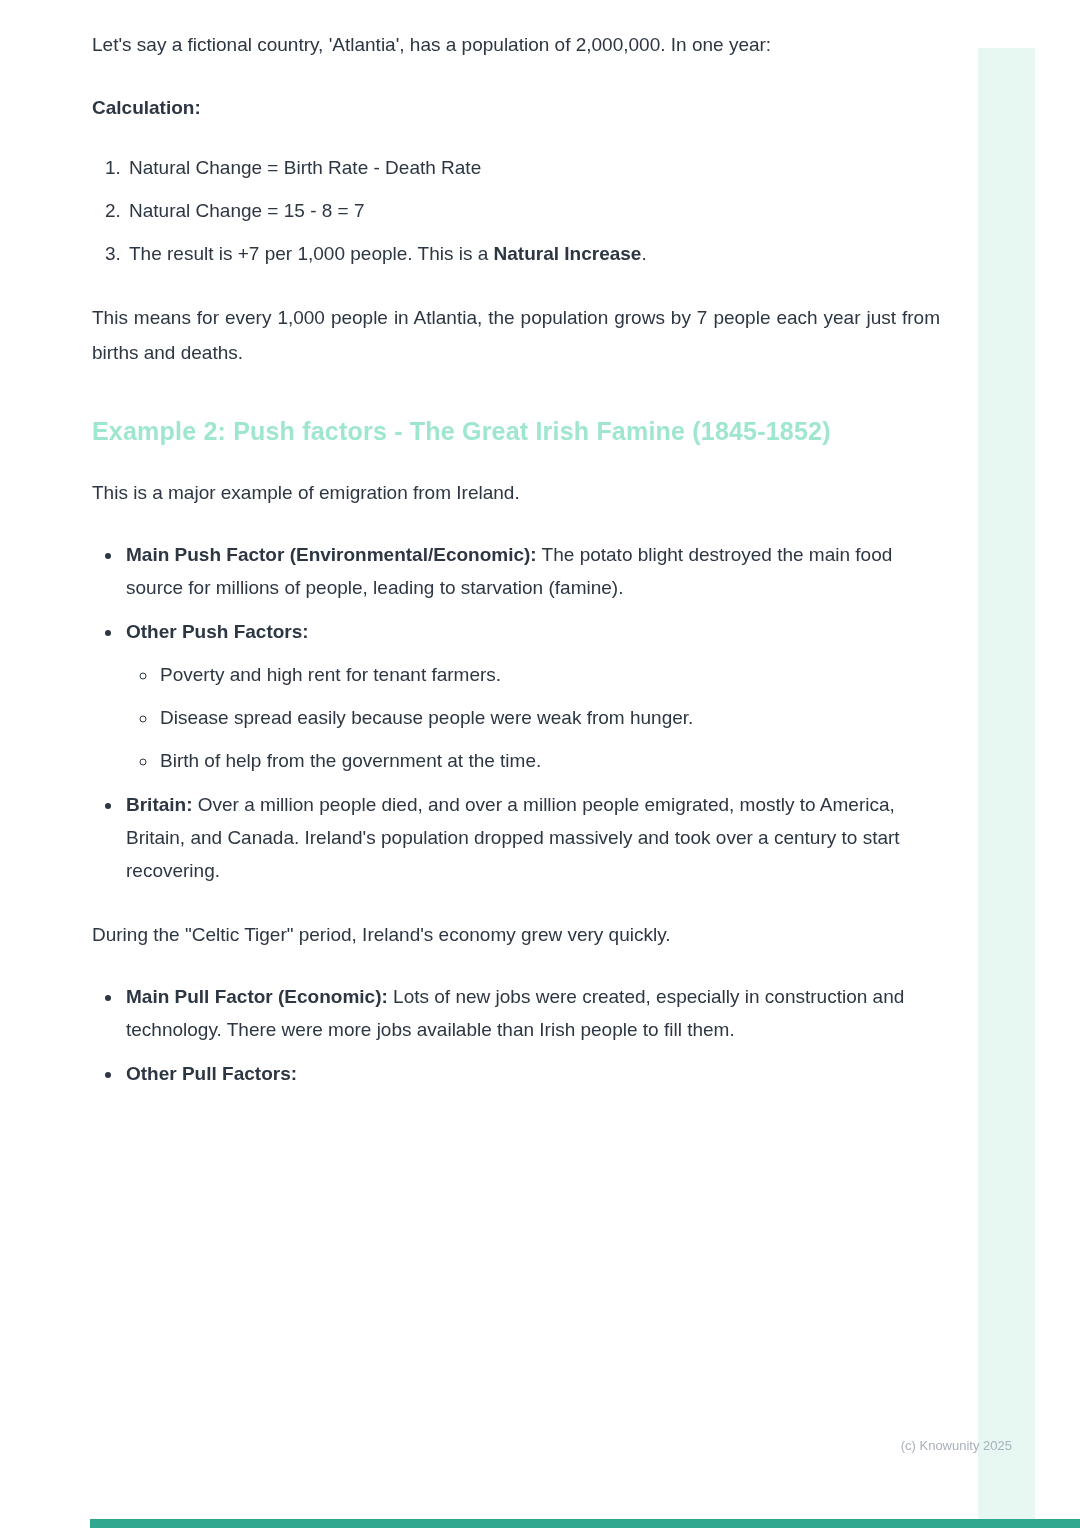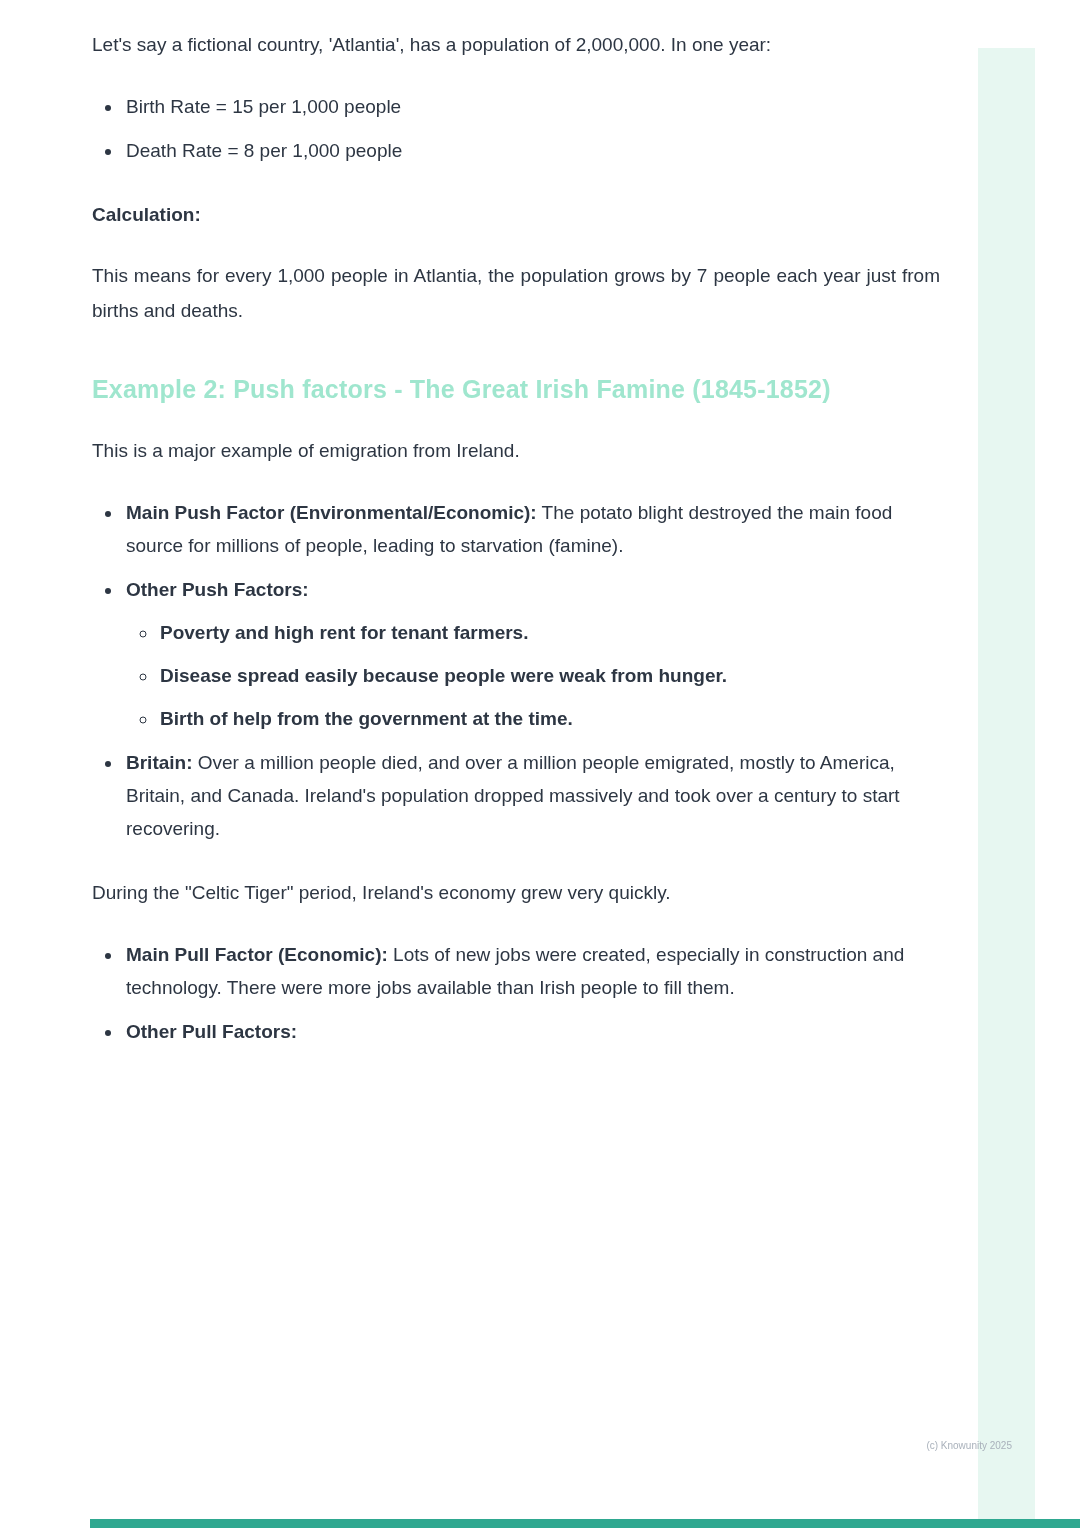--- a/index.html
+++ b/index.html
@@ -63,58 +63,58 @@
   }
   ul.sub {
     list-style: circle;
     margin: 10px 0 4px 0;
     padding-left: 32px;
   }
   ul.sub > li {
     margin-bottom: 10px;
     line-height: 33px;
     padding-left: 2px;
-    font-weight: bold;
   }
   h2 {
     font-size: 25px;
     line-height: 35px;
     font-weight: bold;
     color: var(--heading-accent, #9fe6ce);
     margin: 44px 0 26px 0;
     letter-spacing: 0.2px;
   }
   .copyright {
     position: absolute;
     top: 1438px;
     right: 68px;
-    font-size: 10px;
+    font-size: 13px;
     line-height: 16px;
     color: var(--copyright-text, #a9b1bb);
   }
 </style>
 </head>
 <body>
 
 <div class="page">
 
   <div class="side-bar"></div>
   <div class="bottom-bar"></div>
 
   <div class="content">
 
     <p class="justify">Let's say a fictional country, 'Atlantia', has a population of 2,000,000. In one year:</p>
 
-    <ul class="l1">
-      <li>Birth Rate = 15 per 1,000 people</li>
-      <li>Death Rate = 8 per 1,000 people</li>
-    </ul>
 
     <p class="bold-para">Calculation:</p>
 
+    <ol class="l1">
+      <li>Natural Change = Birth Rate - Death Rate</li>
+      <li>Natural Change = 15 - 8 = 7</li>
+      <li><span>The result is +7 per 1,000 people. This is a </span><strong>Natural Increase</strong><span>.</span></li>
+    </ol>
 
     <p class="justify">This means for every 1,000 people in Atlantia, the population grows by 7 people each year just from births and deaths.</p>
 
     <h2>Example 2: Push factors - The Great Irish Famine (1845-1852)</h2>
 
     <p>This is a major example of emigration from Ireland.</p>
 
     <ul class="l1">
       <li><strong>Main Push Factor (Environmental/Economic):</strong><span> The potato blight destroyed the main food source for millions of people, leading to starvation (famine).</span></li>
       <li><strong>Other Push Factors:</strong>

